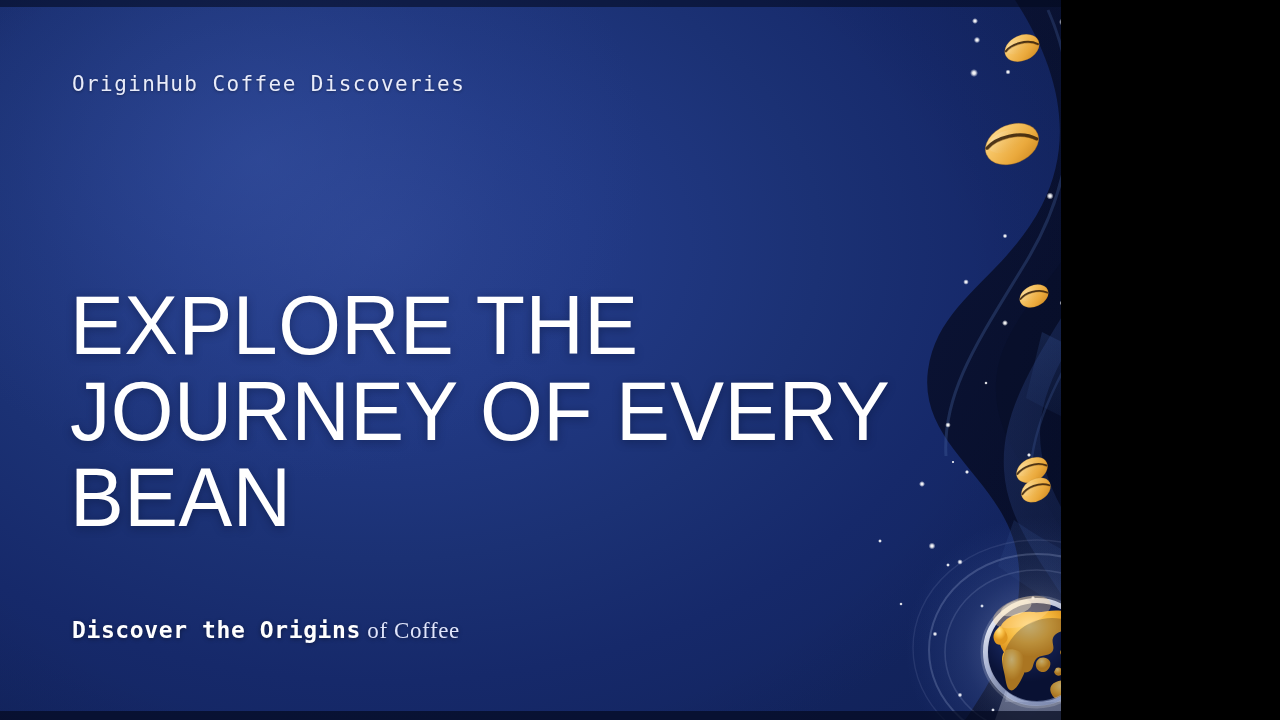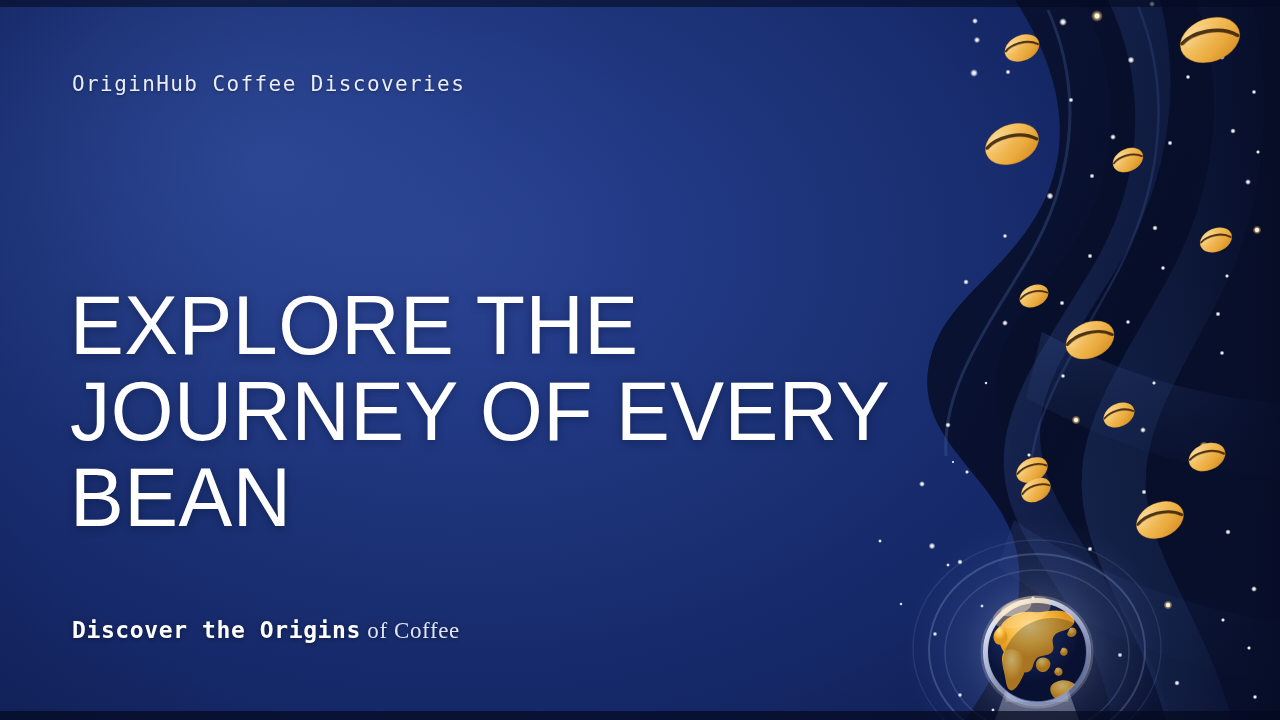--- a/index.html
+++ b/index.html
@@ -3,21 +3,21 @@
 <meta charset="utf-8">
 <title>OriginHub Coffee Discoveries</title>
 <style>
   html, body {
     margin: 0;
     padding: 0;
     background: #000;
   }
   #slide {
     position: relative;
-    width: 1280px;
+    width: 1061px;
     height: 720px;
     overflow: hidden;
     background: #13275e;
     font-family: "Liberation Sans", sans-serif;
   }
 
   
   .bg-base {
     position: absolute;
     inset: 0;

